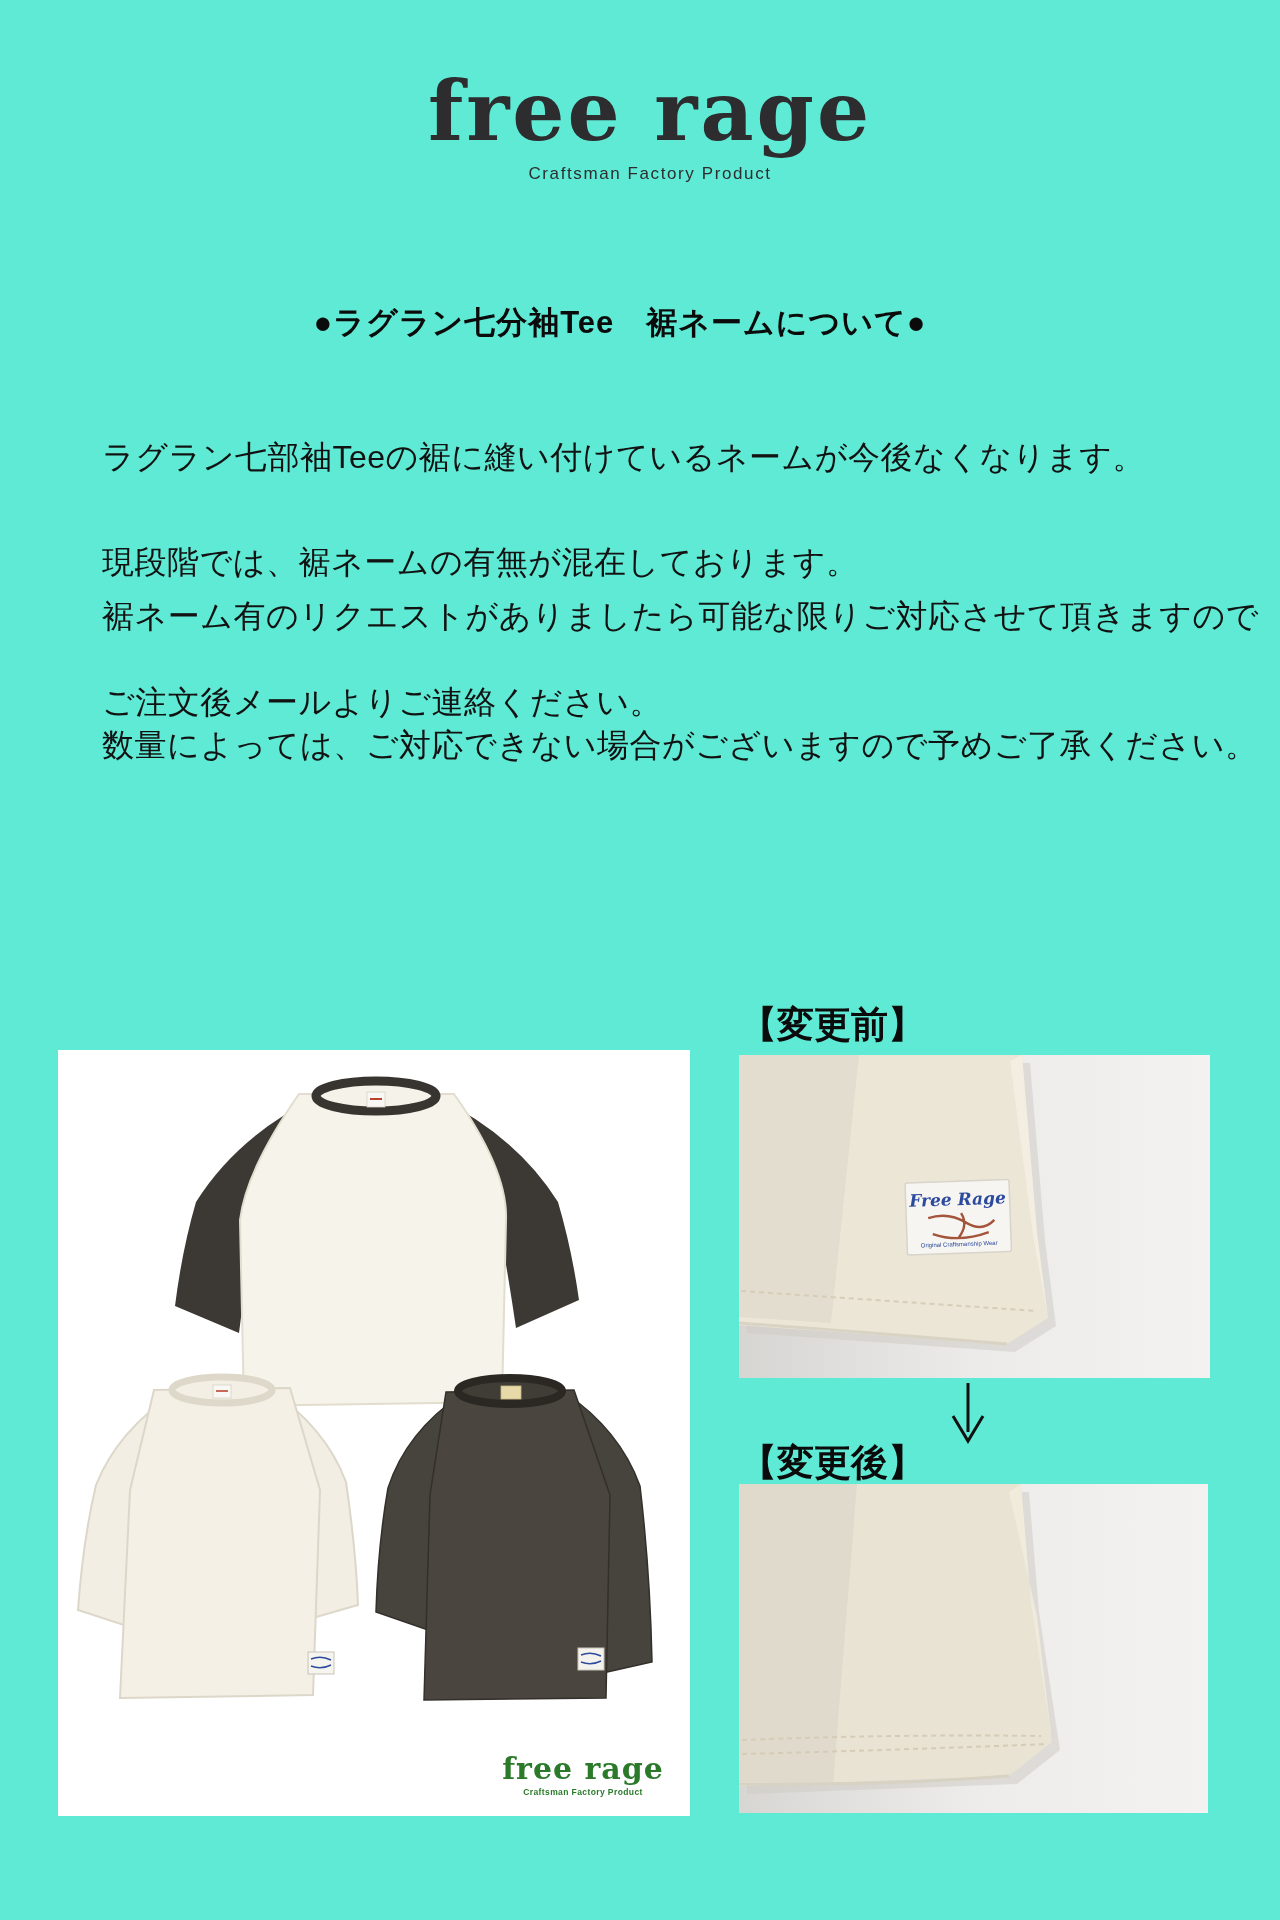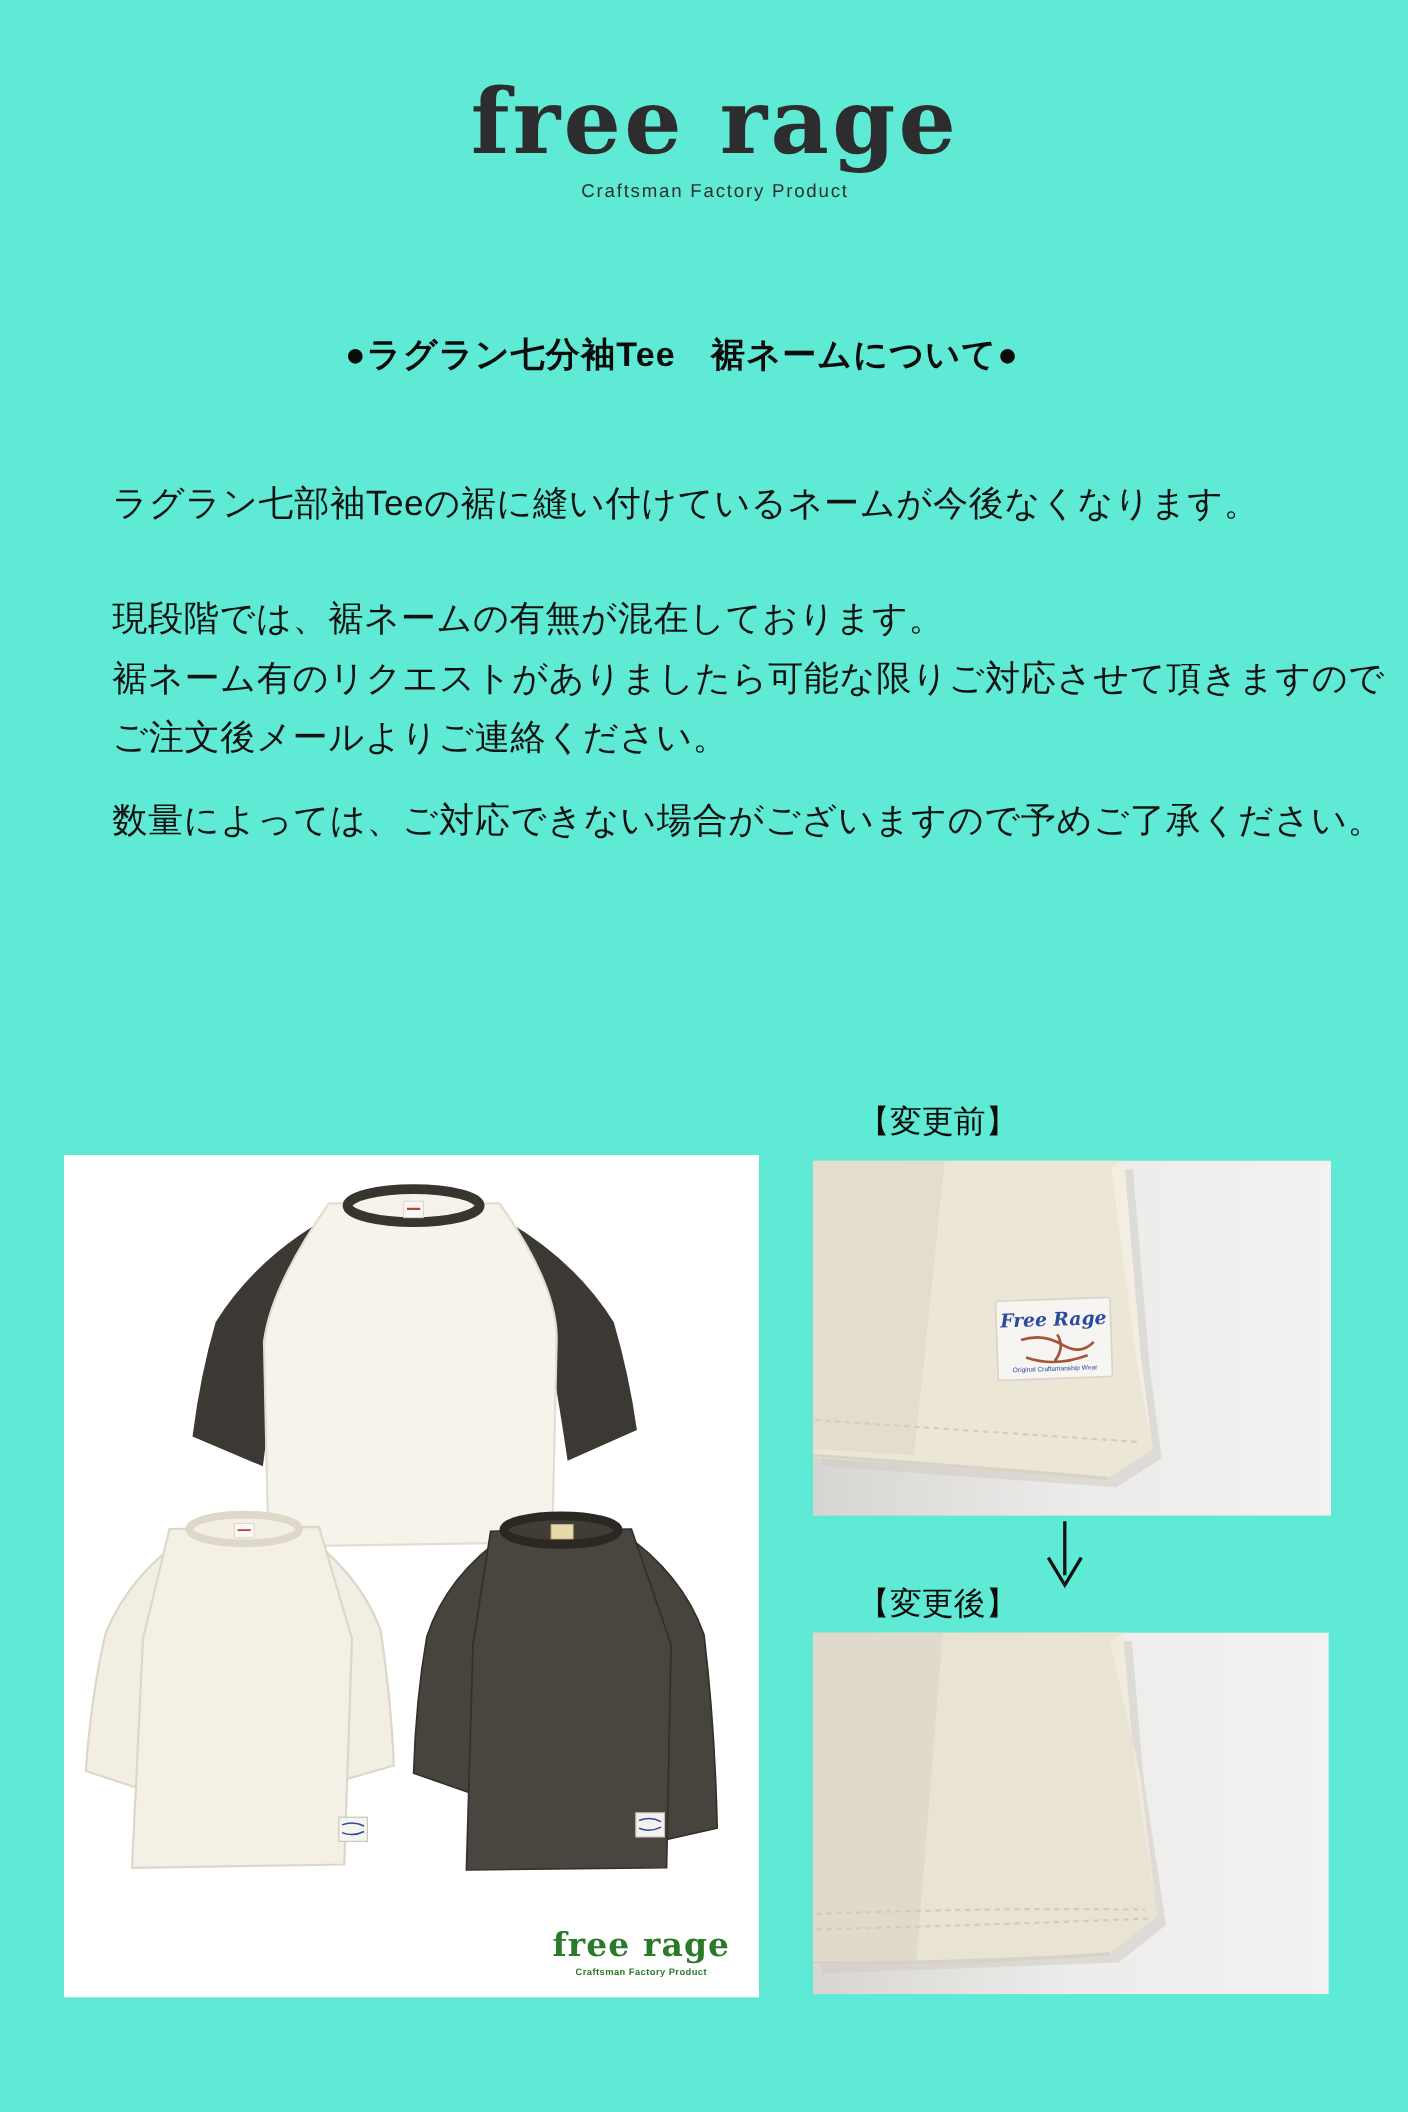--- a/index.html
+++ b/index.html
@@ -11,24 +11,24 @@
     font-family:"DejaVu Serif","Liberation Serif",serif;font-weight:700;font-size:82px;
     letter-spacing:3px;color:#2d2d2f;white-space:nowrap;line-height:1;}
   .brand-tagline{position:absolute;top:164px;left:650px;transform:translateX(-50%);
     font-size:17px;letter-spacing:1.6px;color:#2d2d2f;font-weight:500;white-space:nowrap;}
 
   
   .notice-title{position:absolute;top:302px;left:620px;transform:translateX(-50%);
     font-size:31px;font-weight:700;color:#0b0b0b;white-space:nowrap;letter-spacing:1px;}
   .body-line{position:absolute;left:102px;font-size:32px;font-weight:400;color:#121212;
     white-space:nowrap;letter-spacing:0.5px;}
-  .l0{top:436px}.l1{top:541px}.l2{top:595px}.l3{top:649px}.l4{top:724px}
+  .l0{top:436px}.l1{top:541px}.l2{top:595px}.l3{top:681px}.l4{top:724px}
 
   
-  .compare-label{position:absolute;left:780px;font-size:29px;font-weight:400;color:#0b0b0b;white-space:nowrap;}
+  .compare-label{position:absolute;left:740px;font-size:37px;font-weight:700;color:#0b0b0b;white-space:nowrap;}
   .before{top:1000px}.after{top:1438px}
   .arrow{position:absolute;left:946px;top:1382px;width:44px;height:62px;}
 
   
   .photo{position:absolute;}
   .photo-products{left:58px;top:1050px;width:632px;height:766px;}
   .photo-before{left:739px;top:1055px;width:471px;height:323px;}
   .photo-after{left:739px;top:1484px;width:469px;height:329px;}
   .photo svg{display:block;}
 

